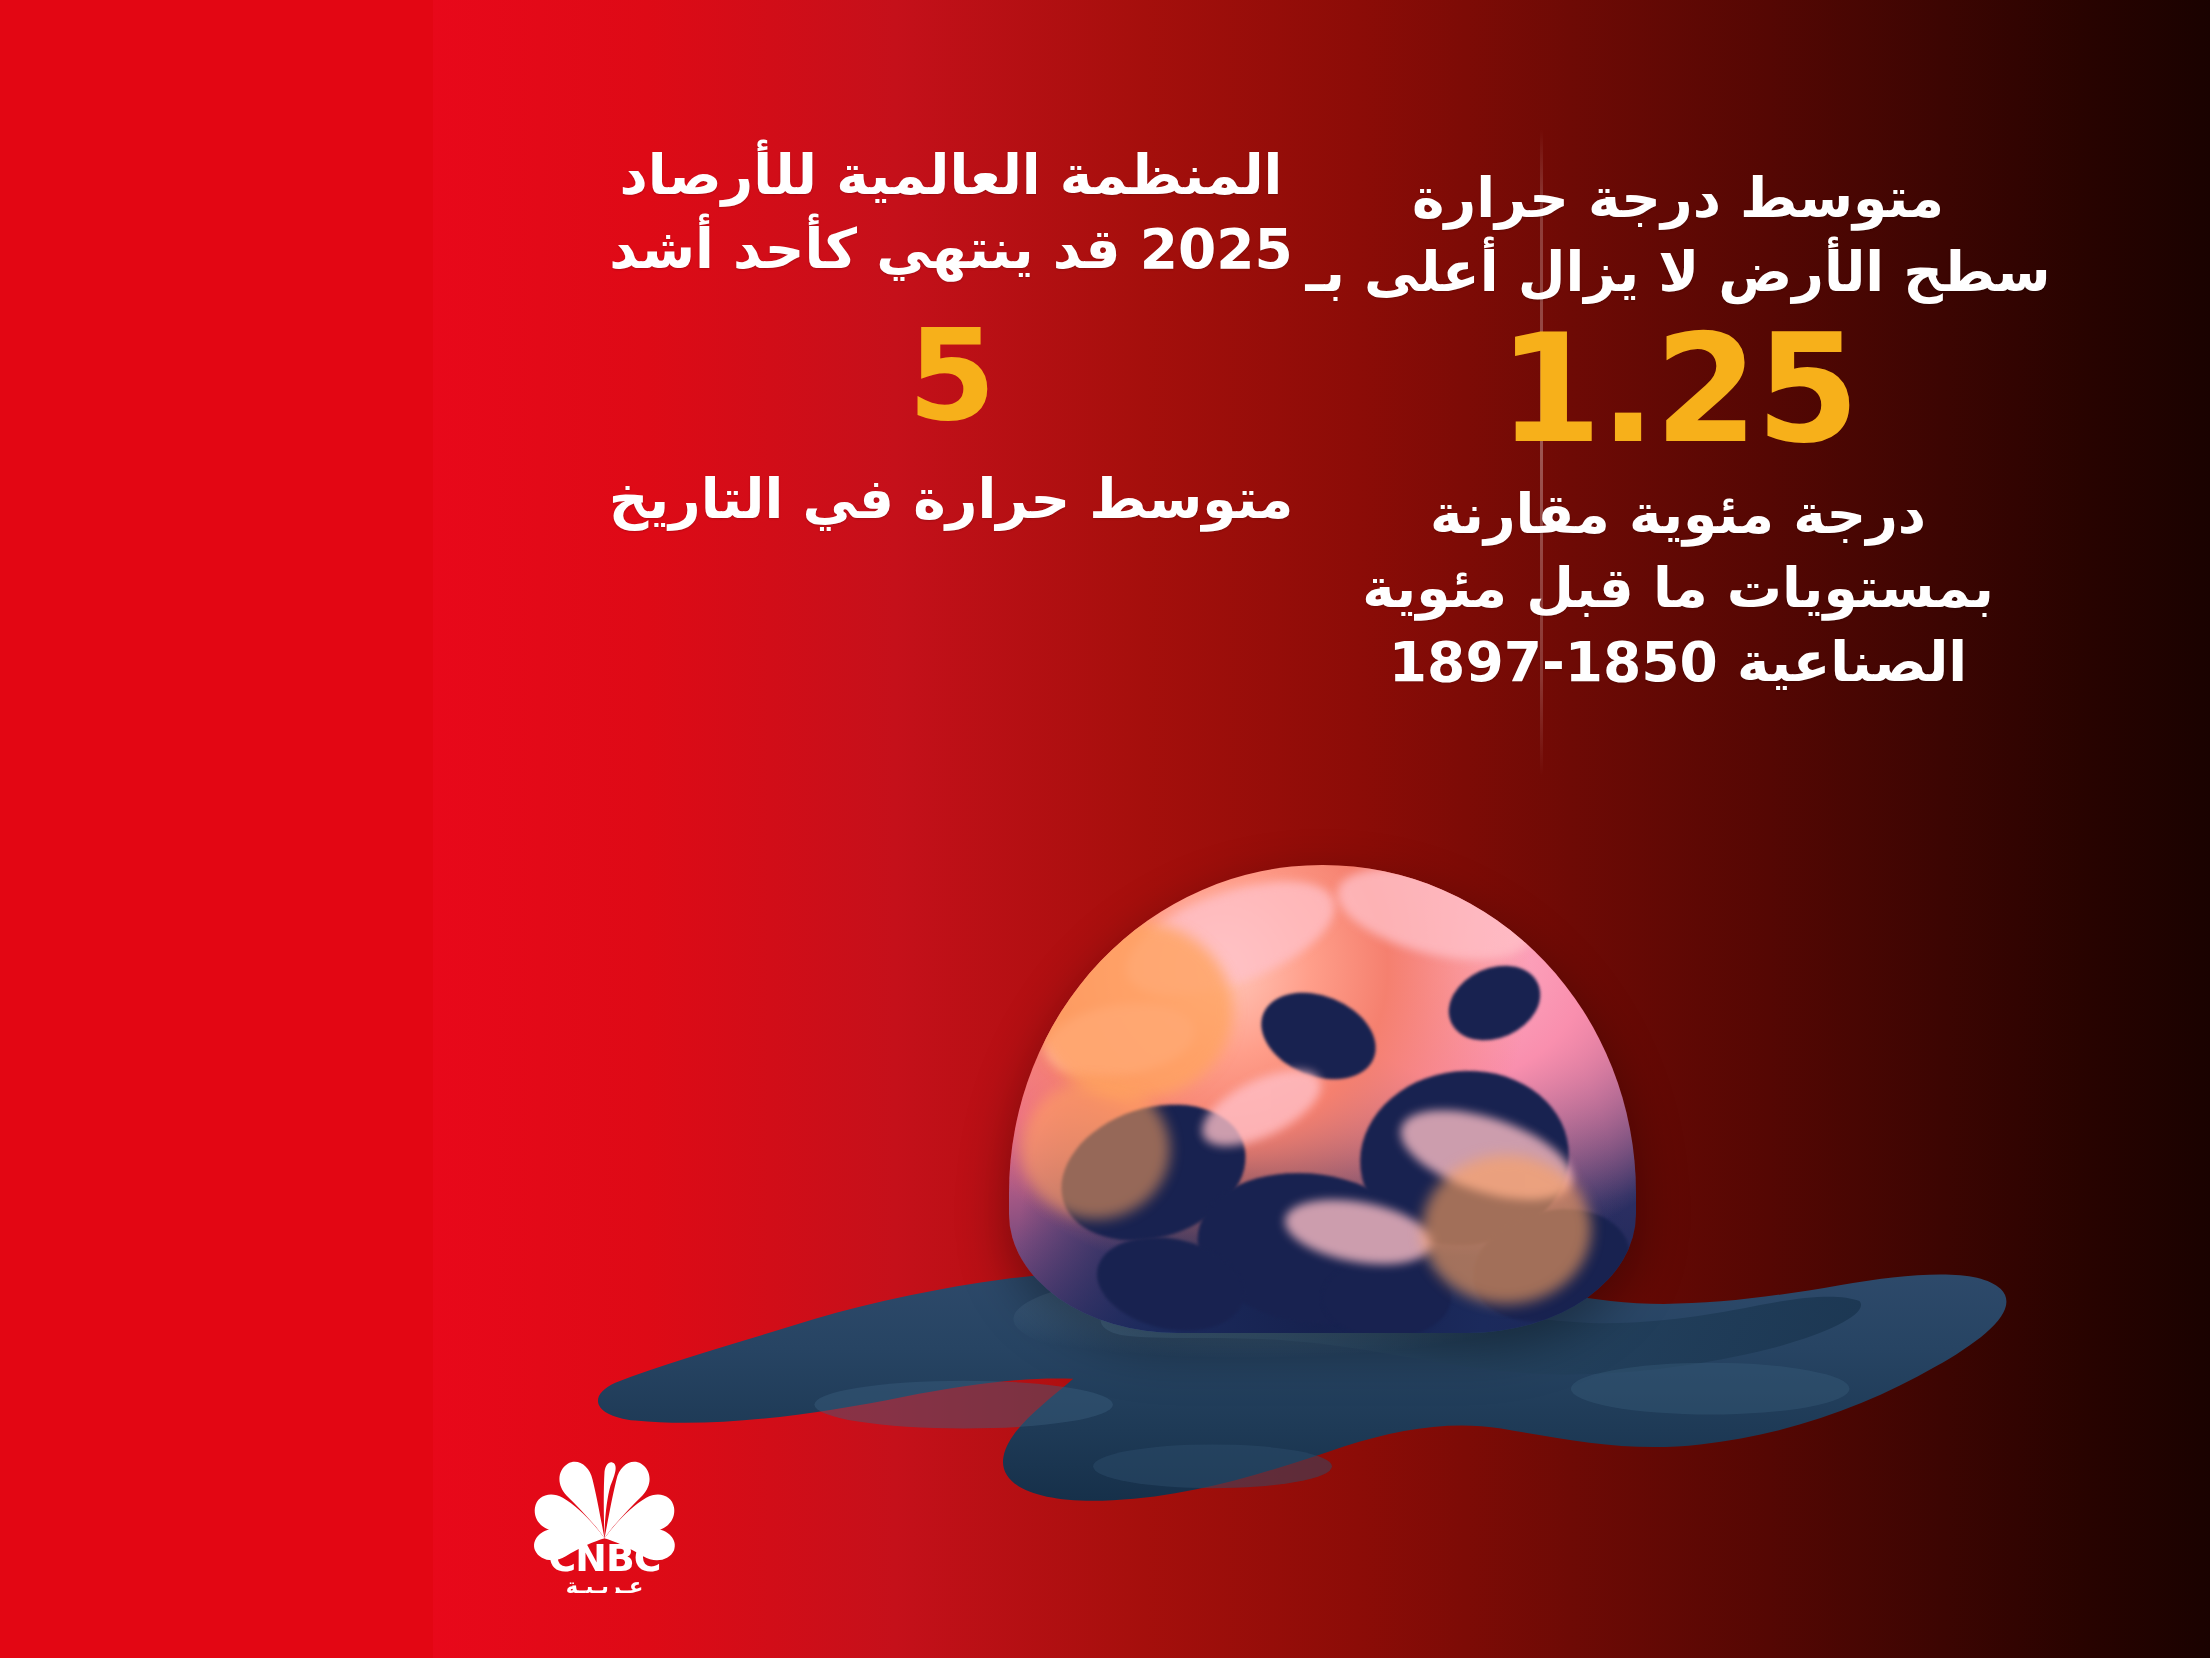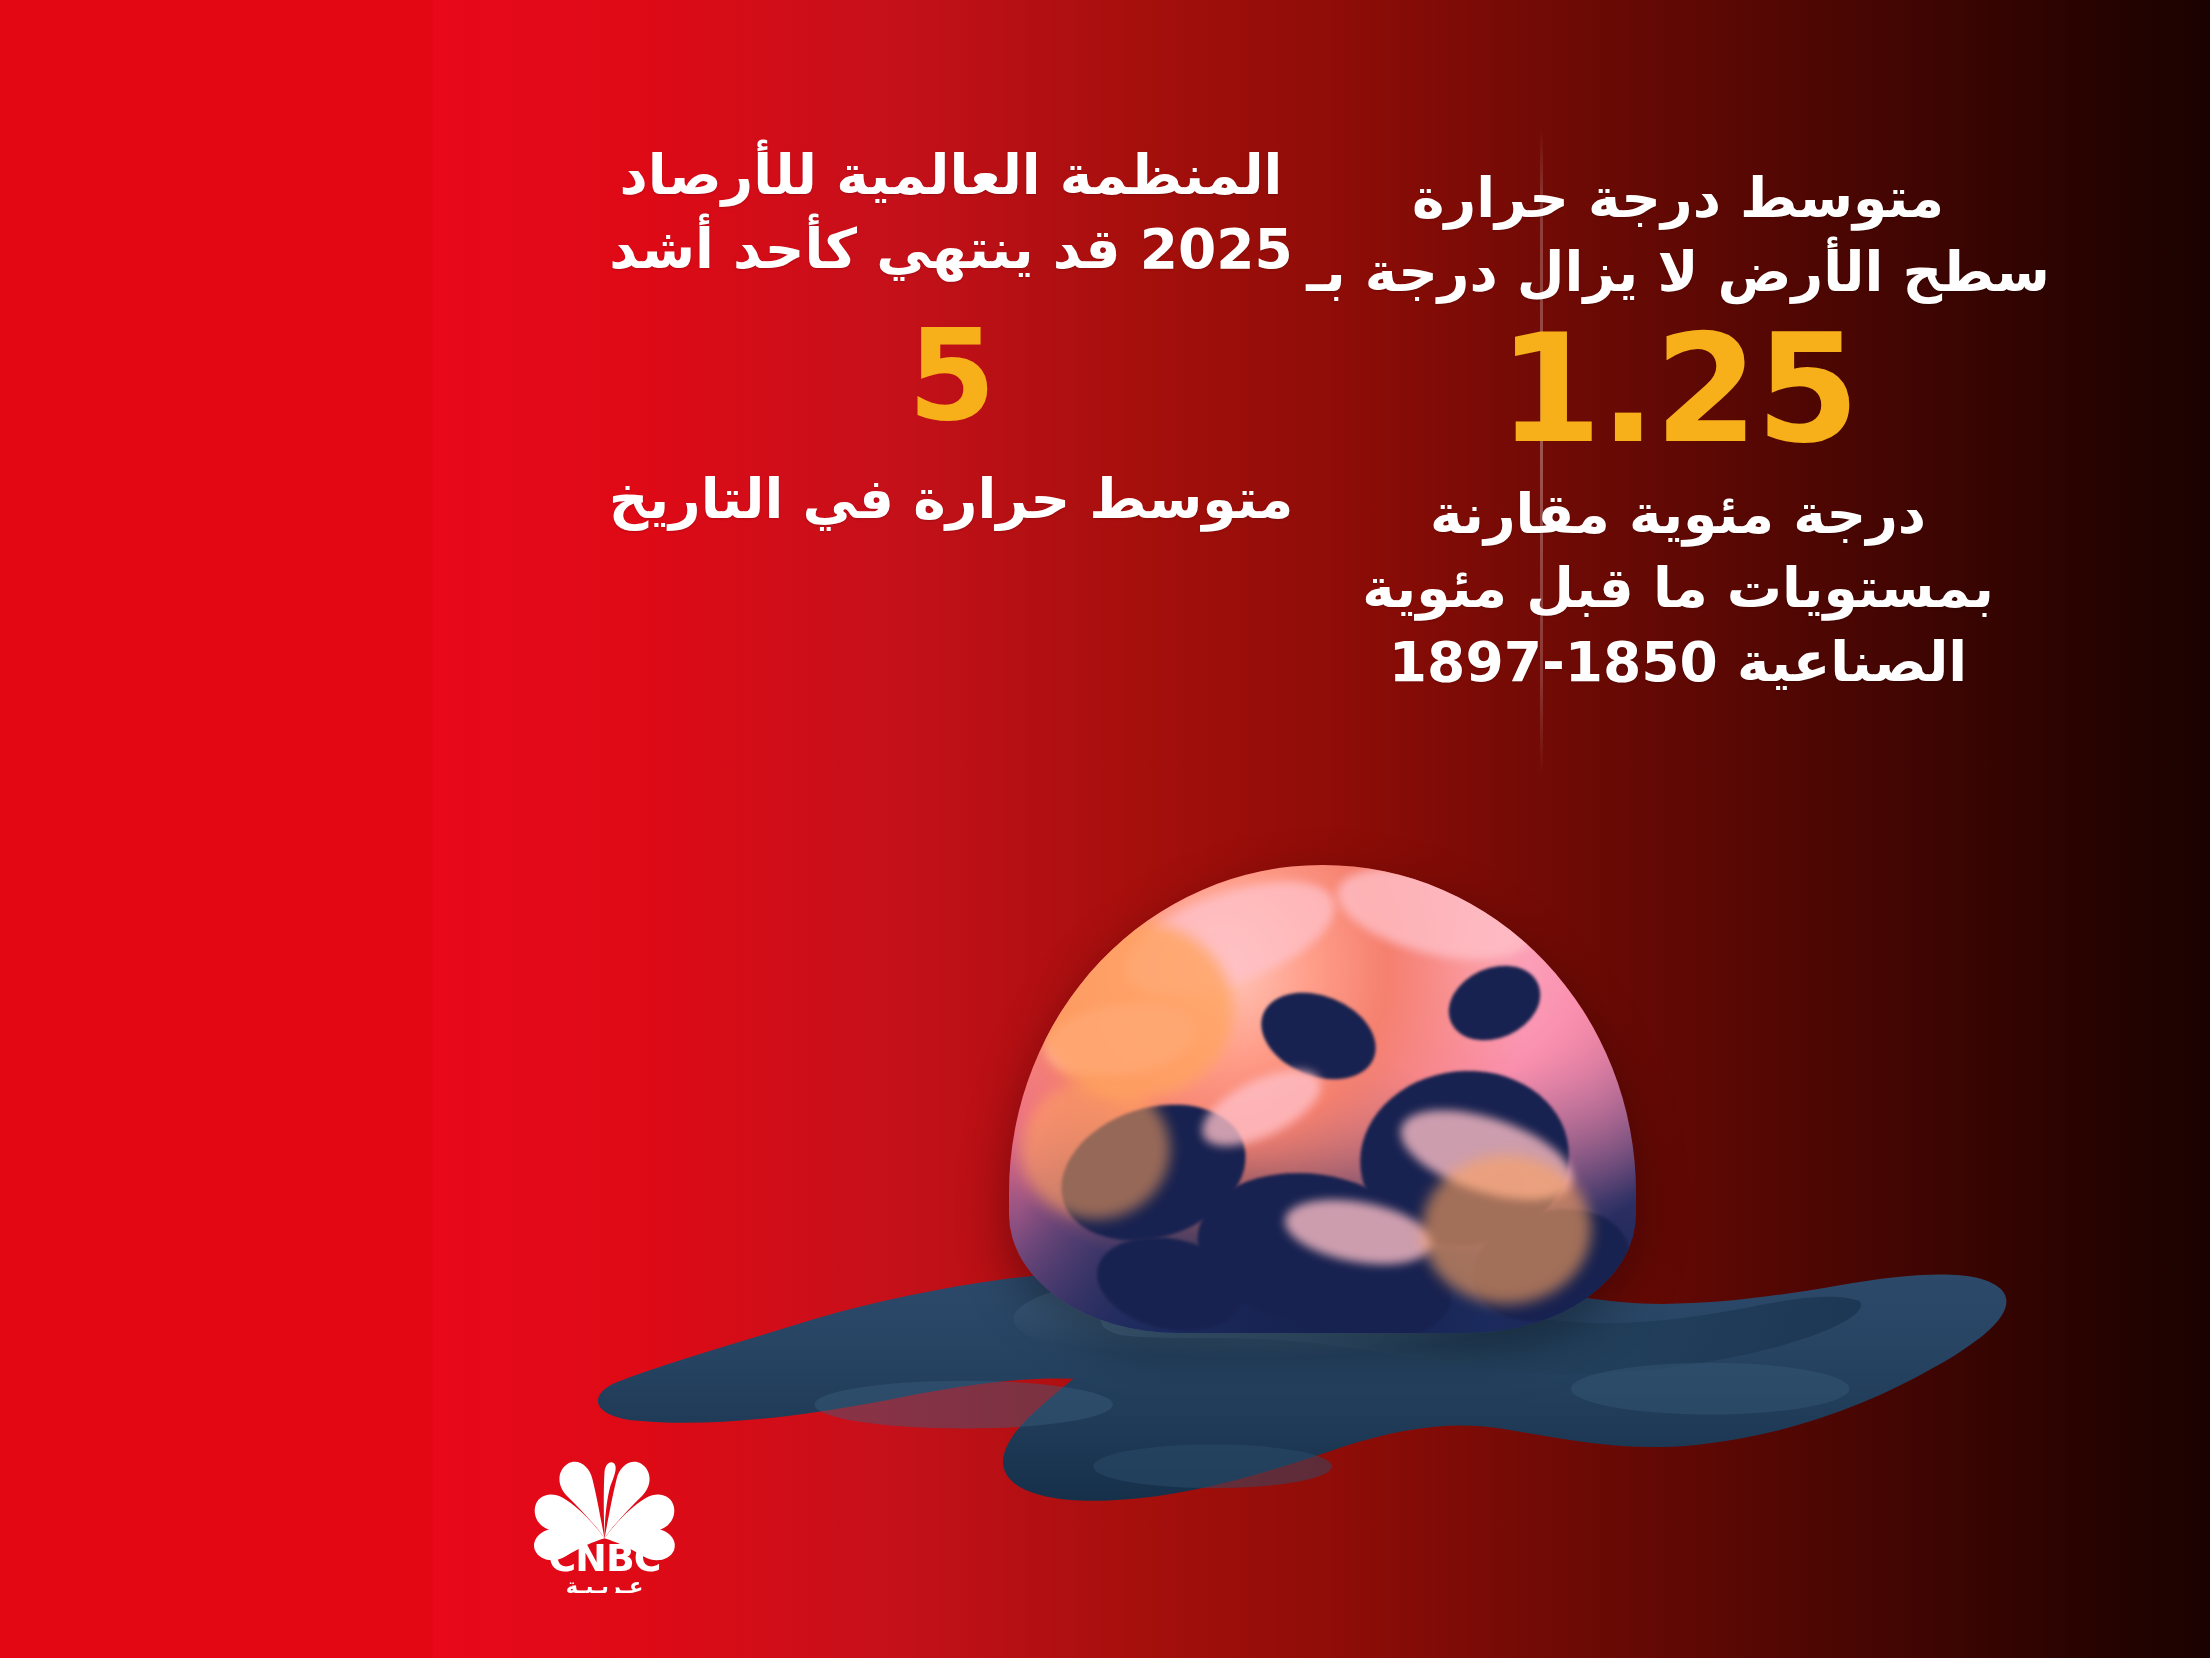--- a/index.html
+++ b/index.html
@@ -100,21 +100,21 @@
 
   <div class="col col-left">
     <div class="ctext">المنظمة العالمية للأرصاد</div>
     <div class="ctext">2025 قد ينتهي كأحد أشد</div>
     <div class="bignum bignum-left">5</div>
     <div class="ctext">متوسط حرارة في التاريخ</div>
   </div>
 
   <div class="col col-right">
     <div class="ctext">متوسط درجة حرارة</div>
-    <div class="ctext">سطح الأرض لا يزال درجة بـ</div>
+    <div class="ctext">سطح الأرض لا يزال أعلى بـ</div>
     <div class="bignum bignum-right">1.25</div>
     <div class="ctext">درجة مئوية مقارنة</div>
     <div class="ctext">بمستويات ما قبل مئوية</div>
     <div class="ctext">الصناعية 1850-1897</div>
   </div>
 
   <div class="globe-wrap">
 
     <svg class="puddle" viewBox="0 0 1500 700" preserveAspectRatio="none">
       <defs>

